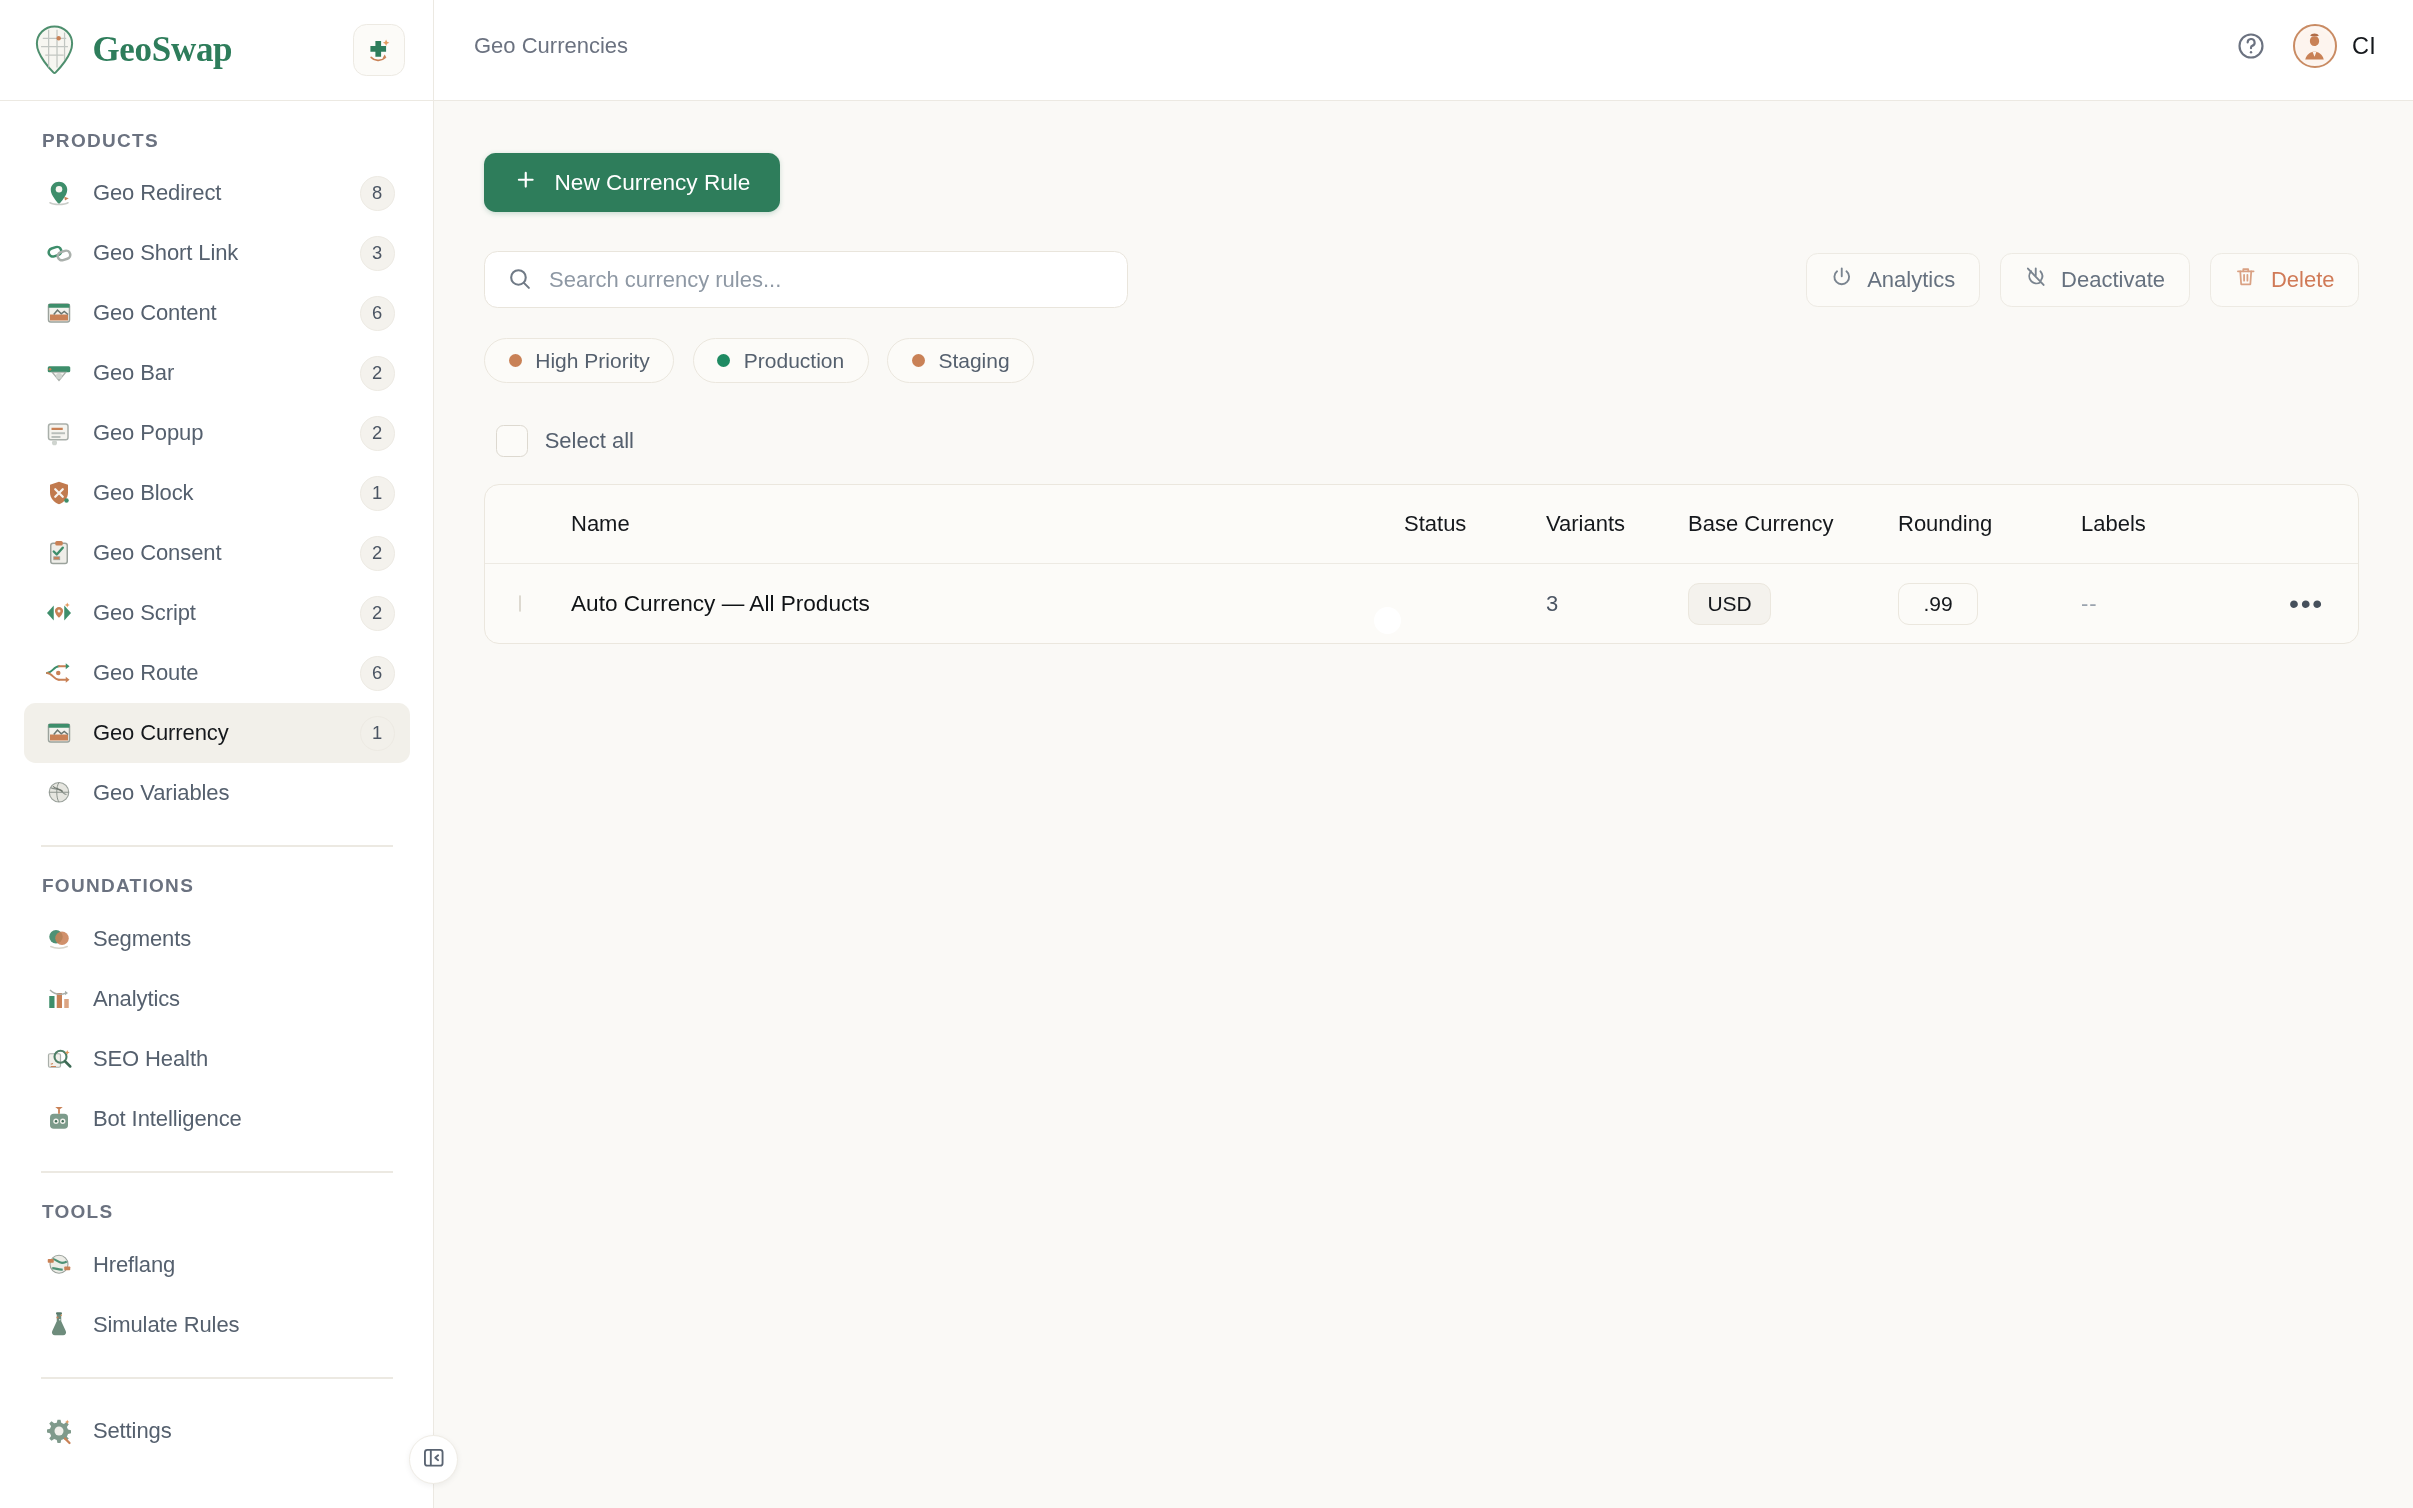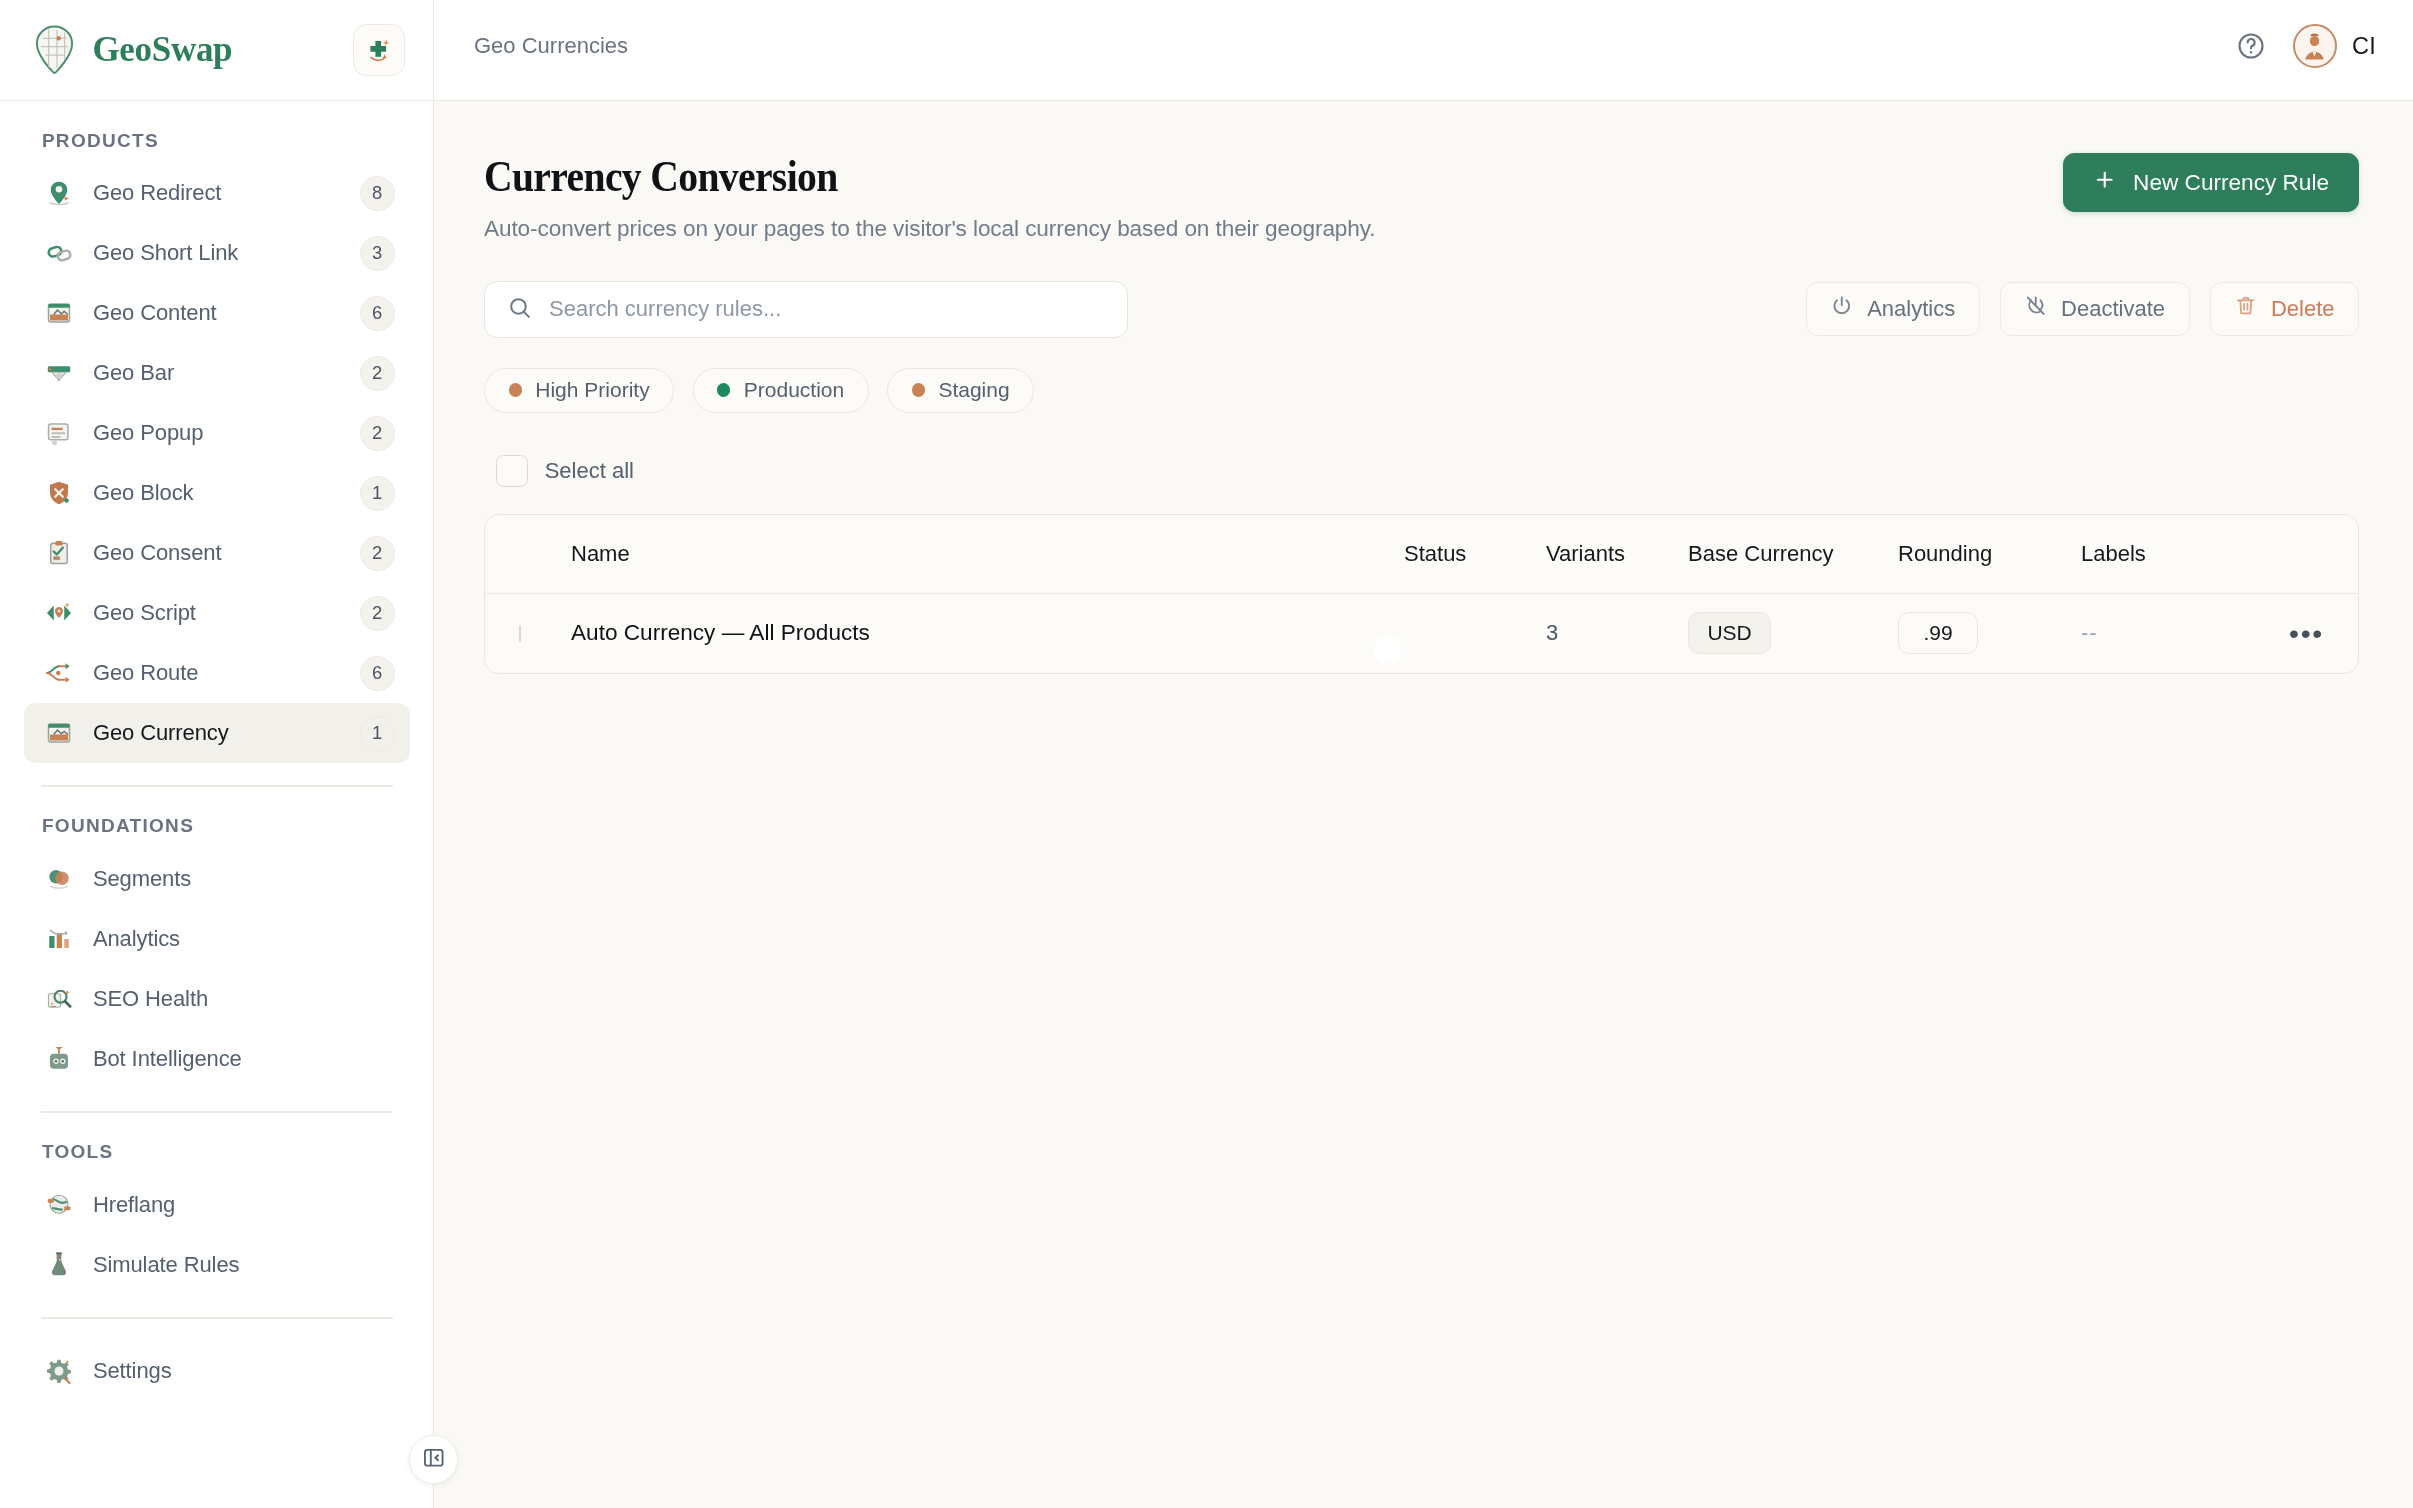--- a/index.html
+++ b/index.html
@@ -371,20 +371,31 @@
               <rect x="6" y="8" width="28" height="24" rx="3" fill="#F4F3EE" stroke="#9BA29C" stroke-width="2"></rect>
               <rect x="6" y="8" width="28" height="5" fill="#3E8E6B"></rect>
               <rect x="8" y="22" width="24" height="8" fill="#C98156"></rect>
               <path d="M13 22l5-6 5 5 4-3 5 4" fill="none" stroke="#6C7670" stroke-width="2"></path>
             </svg>
         </span>
         <span class="sb-label">Geo Currency</span>
         <span class="sb-count">1</span>
       </div>
 
+      <div class="sb-item">
+        <span class="sb-ico">
+          <svg viewBox="0 0 40 40" width="30" height="30">
+              <circle cx="20" cy="19" r="13" fill="#E6E6E0" stroke="#9BA29C" stroke-width="1.6"></circle>
+              <path d="M9 13c4 2 8 1 12 3s5 6 9 6" fill="none" stroke="#8A918B" stroke-width="1.6"></path>
+              <path d="M20 6c-4 5-4 21 0 26M7 19h26" fill="none" stroke="#8A918B" stroke-width="1.3"></path>
+              <path d="M12 11c3 4 9 3 13 7" fill="none" stroke="#6F776F" stroke-width="1.6"></path>
+            </svg>
+        </span>
+        <span class="sb-label">Geo Variables</span>
+      </div>
 
       <div class="sb-div"></div>
 
       <div class="sb-group-label">FOUNDATIONS</div>
 
       <div class="sb-item">
         <span class="sb-ico">
           <svg viewBox="0 0 40 40" width="30" height="30">
               <circle cx="16" cy="17" r="9" fill="#4E9175"></circle>
               <circle cx="24" cy="19" r="9" fill="#C98156" opacity=".88"></circle>
@@ -516,24 +527,20 @@
             <path d="M18 26h4l-2 5z" fill="#FDF4EE"></path>
           </svg>
         </span>
         <span class="user-init">CI</span>
       </div>
     </header>
 
     <div class="content">
 
       <div class="page-head">
-        <div class="ph-text">
-          <div class="page-title">Currency Conversion</div>
-          <div class="page-sub">Auto-convert prices on your pages to the visitor's local currency based on their geography.</div>
-        </div>
         <button class="btn-primary">
           <span>
             <svg viewBox="0 0 24 24" width="23.5" height="23.5" fill="none" stroke="#FFFFFF" stroke-width="2.2" stroke-linecap="round">
                 <path d="M12 5v14M5 12h14"></path>
               </svg>
           </span>
           <span>New Currency Rule</span>
         </button>
       </div>
 

